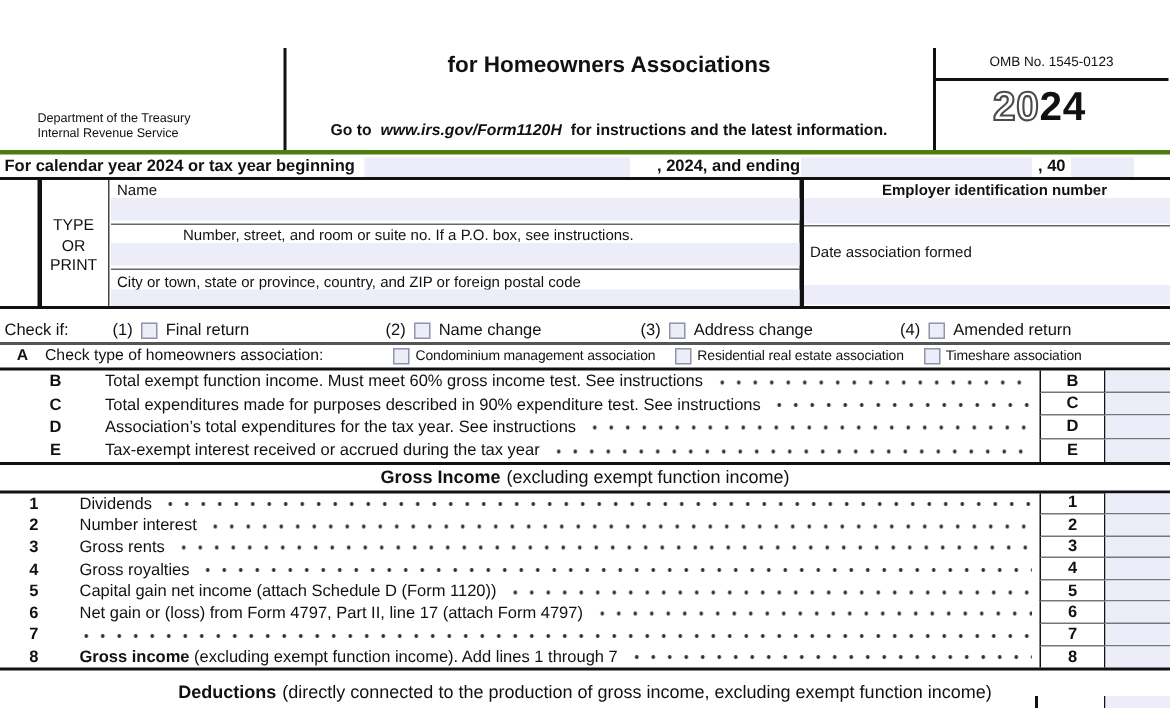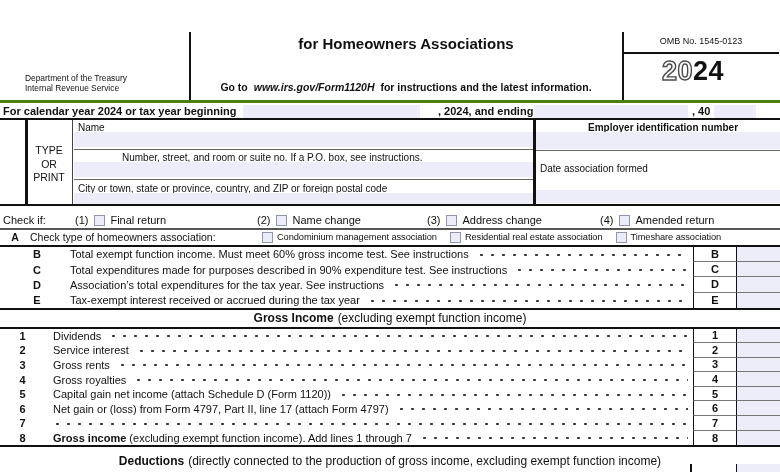--- a/index.html
+++ b/index.html
@@ -230,21 +230,21 @@
         <span class="gutN">1</span>
         <span class="lbl">Dividends</span>
         <span class="dots"></span>
       </div>
       <div class="nbx">1</div>
       <div class="amt"></div>
     </div>
     <div class="drow irow">
       <div class="rtext">
         <span class="gutN">2</span>
-        <span class="lbl">Service interest</span>
+        <span class="lbl">Number interest</span>
         <span class="dots"></span>
       </div>
       <div class="nbx">2</div>
       <div class="amt"></div>
     </div>
     <div class="drow irow">
       <div class="rtext">
         <span class="gutN">3</span>
         <span class="lbl">Gross rents</span>
         <span class="dots"></span>

